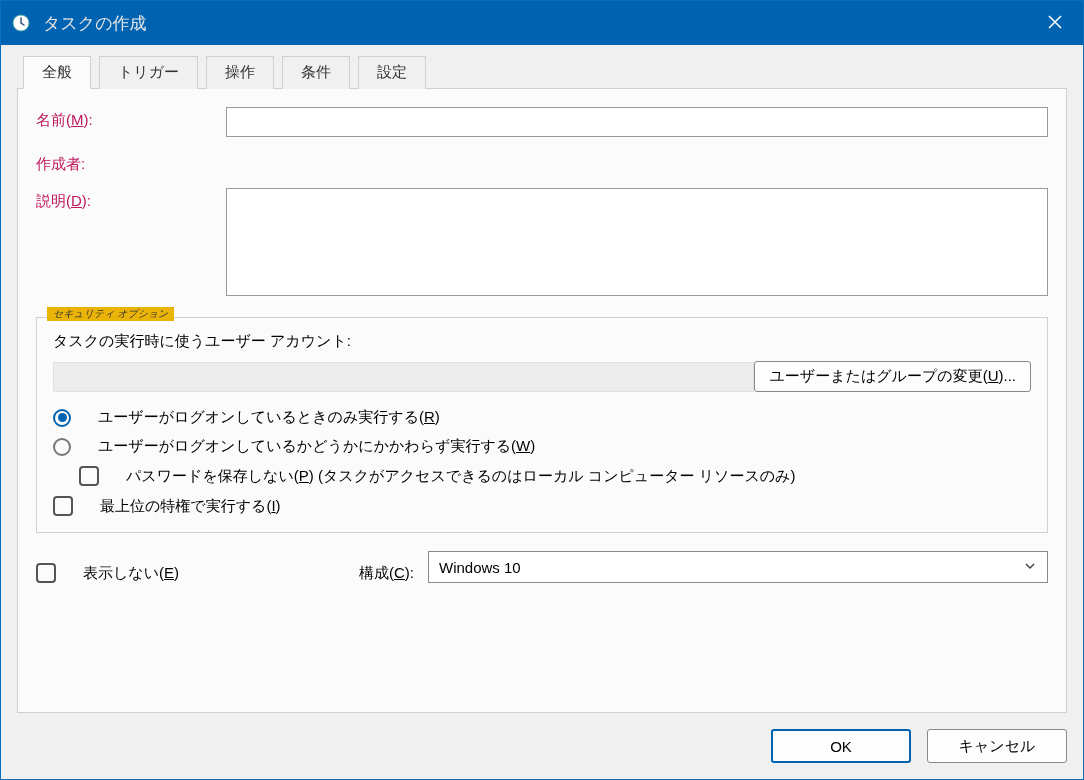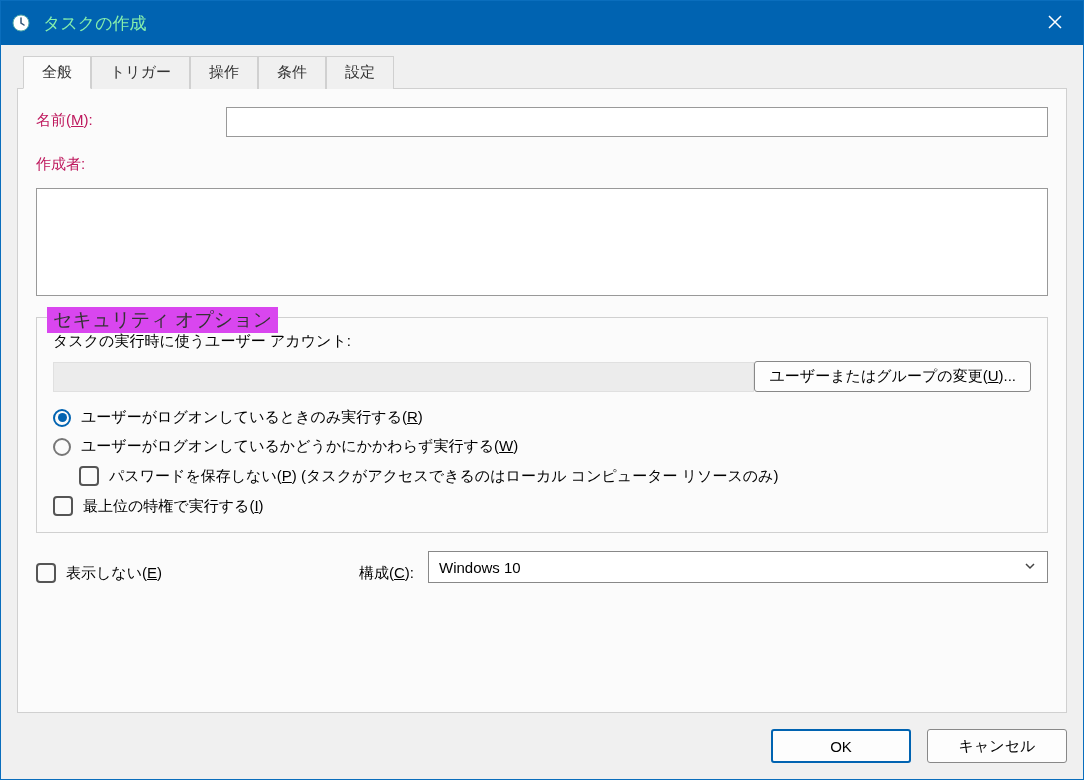--- a/index.html
+++ b/index.html
@@ -14,21 +14,21 @@
 .window {
   width: 1084px;
   height: 780px;
   background: #f0f0f0;
   border: 1px solid #0a6ebd;
   display: flex;
   flex-direction: column;
 }
 .titlebar {
   background: #0063b1;
-  color: #86efac;
+  color: #e5e5e5;
   height: 44px;
   display: flex;
   align-items: center;
   padding: 0 0 0 10px;
   position: relative;
 }
 .titlebar-icon {
   width: 20px;
   height: 20px;
   margin-right: 12px;
@@ -68,21 +68,21 @@
   padding-left: 6px;
 }
 .tab {
   padding: 6px 18px 6px 18px;
   background: #f0f0f0;
   border: 1px solid #d0d0d0;
   border-bottom: none;
   cursor: pointer;
   font-size: 15px;
   color: #333;
-  margin-right: 0;
+  margin-right: 8px;
 }
 .tab.active {
   background: #fbfbfb;
   border-bottom: 1px solid #fbfbfb;
   position: relative;
 }
 .tabpanel {
   border: 1px solid #d0d0d0;
   background: #fbfbfb;
   flex: 1;
@@ -142,24 +142,25 @@
 .groupbox {
   border: 1px solid #d0d0d0;
   padding: 14px 16px 16px 16px;
   margin-top: 4px;
   position: relative;
 }
 .groupbox-legend {
   position: absolute;
   top: -11px;
   left: 10px;
-  background: #d946ef;
+  background: #eab308;
   padding: 0 6px;
-  font-size: 19px;
+  font-size: 10px;
   color: #333;
+  font-style: italic;
 }
 .group-desc {
   font-size: 15px;
   margin-bottom: 10px;
 }
 .account-row {
   display: flex;
   align-items: center;
   margin-bottom: 16px;
 }
@@ -173,21 +174,21 @@
   border: 1px solid #888;
   background: #fdfdfd;
   padding: 5px 14px;
   font-size: 15px;
   cursor: pointer;
   border-radius: 3px;
 }
 .radio-row, .check-row {
   display: flex;
   align-items: center;
-  gap: 10px;
+  gap: 27px;
   margin-bottom: 10px;
   font-size: 15px;
 }
 .check-row.indent {
   margin-left: 26px;
 }
 .radio {
   width: 18px;
   height: 18px;
   border-radius: 50%;
@@ -301,20 +302,23 @@
 
 
       <div class="form-row">
         <div class="form-label">作成者:</div>
         <div class="form-field">
           <div class="plain-value"></div>
         </div>
       </div>
 
       <div class="form-row">
+        <div class="form-label">
+          <span>説明(</span><span class="underline">D</span><span>):</span>
+        </div>
         <div class="form-field">
           <textarea class="textarea-input" style=""></textarea>
         </div>
       </div>
 
       <div class="groupbox">
         <div class="groupbox-legend">セキュリティ オプション</div>
 
         <div class="group-desc">タスクの実行時に使うユーザー アカウント:</div>
 

